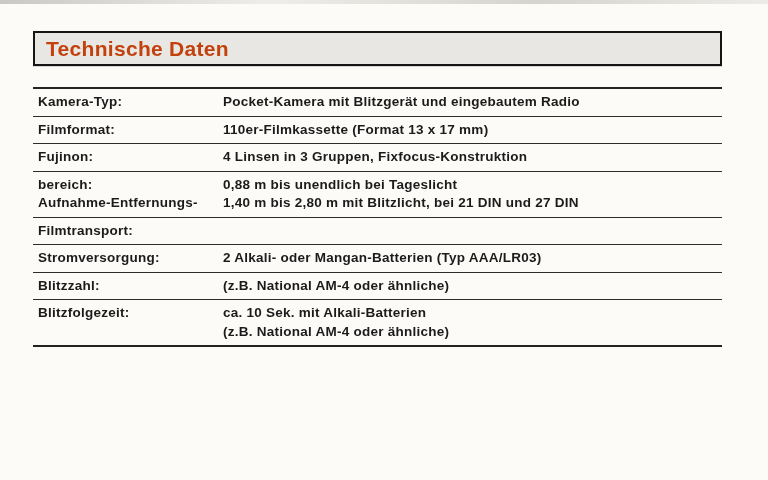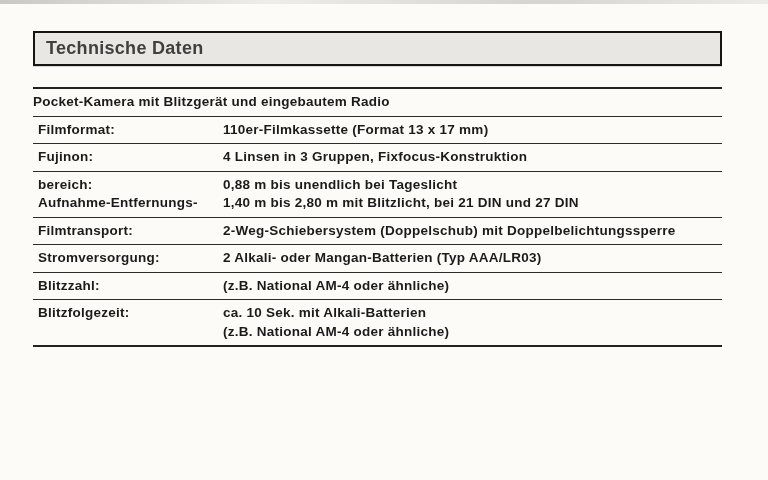--- a/index.html
+++ b/index.html
@@ -36,24 +36,24 @@
     width: 689px;
     height: 35px;
     border: 2px solid #151515;
     background: #e8e7e3;
     display: flex;
     align-items: center;
     padding-left: 11px;
     box-shadow: 0 1px 0 rgba(0,0,0,0.15);
   }
   .header-box .title {
-    font-size: 18px;
+    font-size: 21px;
     font-weight: 700;
     letter-spacing: 0.3px;
-    color: #404040;
+    color: #c2410c;
   }
   .spec-table {
     margin-top: 21px;
     width: 689px;
     border-bottom: 2.5px solid #222;
   }
   .row {
     display: flex;
     border-top: 1.5px solid #2c2c2c;
     padding: 4px 0 4px 0;
@@ -85,20 +85,23 @@
 
 <div class="page">
 
   <div class="header-box">
     <span class="title">Technische Daten</span>
   </div>
 
   <div class="spec-table">
 
     <div class="row">
+      <div class="cell label">
+        <div class="ln">Kamera-Typ:</div>
+      </div>
       <div class="cell value">
         <div class="ln">Pocket-Kamera mit Blitzgerät und eingebautem Radio</div>
       </div>
     </div>
 
     <div class="row">
       <div class="cell label">
         <div class="ln">Filmformat:</div>
       </div>
       <div class="cell value">
@@ -125,23 +128,20 @@
         <div class="ln">1,40 m bis 2,80 m mit Blitzlicht, bei 21 DIN und 27 DIN</div>
       </div>
     </div>
 
 
 
     <div class="row">
       <div class="cell label">
         <div class="ln">Filmtransport:</div>
       </div>
-      <div class="cell value">
-        <div class="ln">2-Weg-Schiebersystem (Doppelschub) mit Doppelbelichtungssperre</div>
-      </div>
     </div>
 
     <div class="row">
       <div class="cell label">
         <div class="ln">Stromversorgung:</div>
       </div>
       <div class="cell value">
         <div class="ln">2 Alkali- oder Mangan-Batterien (Typ AAA/LR03)</div>
       </div>
     </div>

